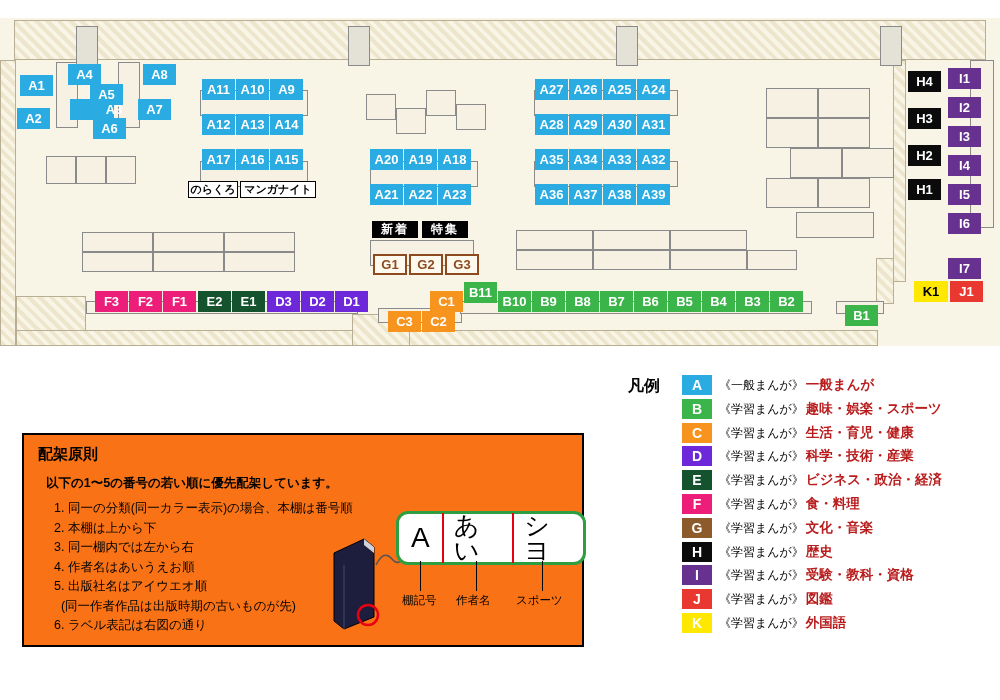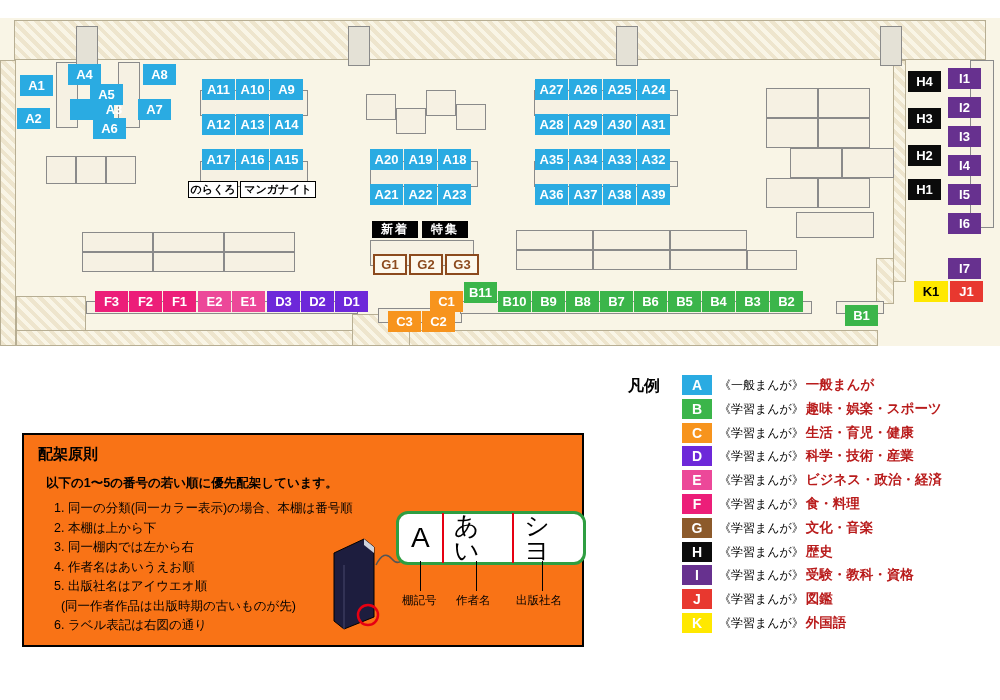--- a/index.html
+++ b/index.html
@@ -7,21 +7,21 @@
 
   
   .map{position:absolute;left:0;top:0;width:1000px;height:347px;}
   .floor,.hatch,.shelf,.pillar,.mlabel,.tag,.banner{position:absolute;box-sizing:border-box;}
   .floor{background:#f9f5e6;}
   .hatch{border:1px solid #b7ae93;background:repeating-linear-gradient(45deg,#eee5cd 0 4px,#f9f5e6 4px 8px);}
   .shelf{background:#f6f1e3;border:1.5px solid #8a8a8a;}
   .pillar{background:#e4e1d6;border:1.5px solid #8a8a8a;}
   .mlabel{display:flex;align-items:center;justify-content:center;font-weight:bold;font-size:13px;color:#fff;}
   .sw-A{background:#2aabe2;}.sw-B{background:#3bb54a;}.sw-C{background:#f7941d;}
-  .sw-D{background:#6d28d9;}.sw-E{background:#ec4899;}.sw-F{background:#ec1e79;}
+  .sw-D{background:#6d28d9;}.sw-E{background:#14532d;}.sw-F{background:#ec1e79;}
   .sw-G{background:#8c5a2b;}.sw-H{background:#0b0b0b;}.sw-I{background:#67318f;}
   .sw-J{background:#e8382f;}.sw-K{background:#ffe800;color:#000;}
   .mlabel.sw-K{color:#000;}
   .map-g{background:#fdf9ee;color:#8c4a1e;border:2px solid #8c4a1e;}
   .tag{background:#fff;border:1.5px solid #000;color:#000;font-weight:bold;font-size:11px;display:flex;align-items:center;justify-content:center;}
   .banner{background:#000;color:#fff;font-weight:bold;font-size:12px;letter-spacing:2px;display:flex;align-items:center;justify-content:center;}
 
   
   .legend{position:absolute;left:620px;top:372px;width:375px;height:268px;}
   .legend-title{position:absolute;left:8px;top:4px;font-size:16px;font-weight:bold;color:#000;}
@@ -214,21 +214,21 @@
     <div class="sample-label">
         <div class="cell first">A</div>
         <div class="cell sep">あい</div>
         <div class="cell sep">シヨ</div>
       </div>
   <div class="cap-line" style="left: 396px; top: 126px; width: 1px; height: 30px;"></div>
       <div class="caption" style="left: 378px; top: 158px;">棚記号</div>
       <div class="cap-line" style="left: 452px; top: 126px; width: 1px; height: 30px;"></div>
       <div class="caption" style="left: 432px; top: 158px;">作者名</div>
       <div class="cap-line" style="left: 518px; top: 126px; width: 1px; height: 30px;"></div>
-      <div class="caption" style="left: 492px; top: 158px;">出版社名</div>
+      <div class="caption" style="left: 492px; top: 158px;">スポーツ</div>
     </div>
 
   <div class="legend">
     <div class="legend-title">凡例</div>
     <div class="legend-rows">
         <div class="legend-row" style="left: 62px; top: 2px;">
           <div class="legend-swatch sw-A">A</div>
           <div class="legend-scope">《一般まんが》</div>
           <div class="legend-name">一般まんが</div>
         </div>

